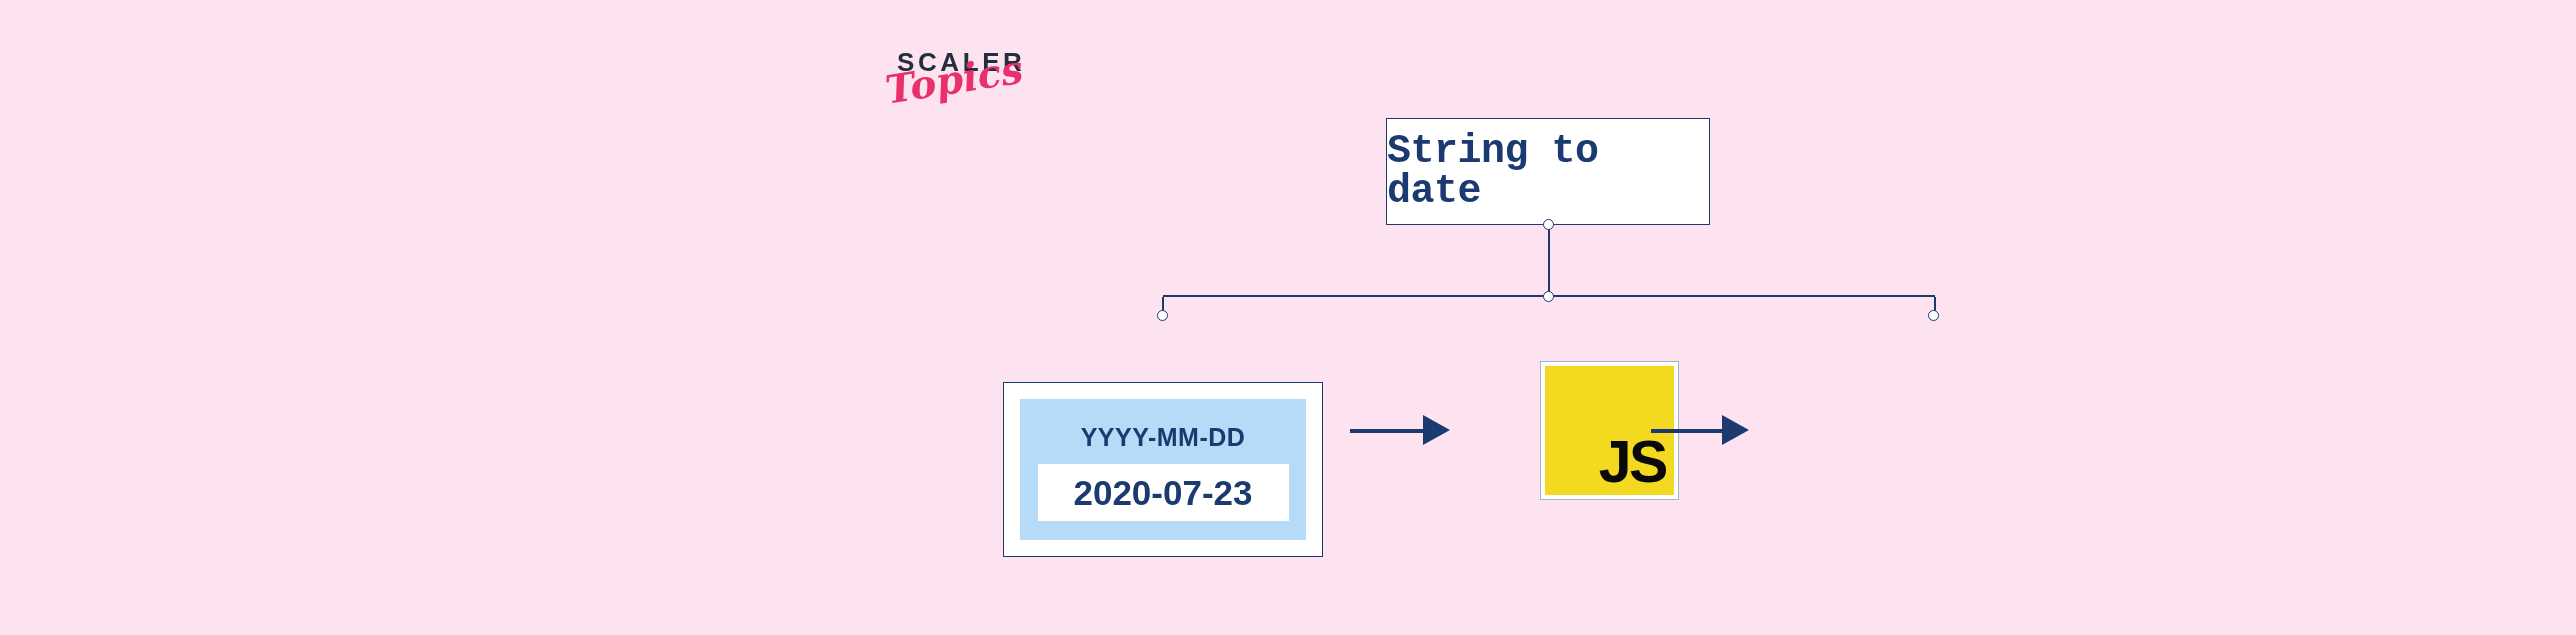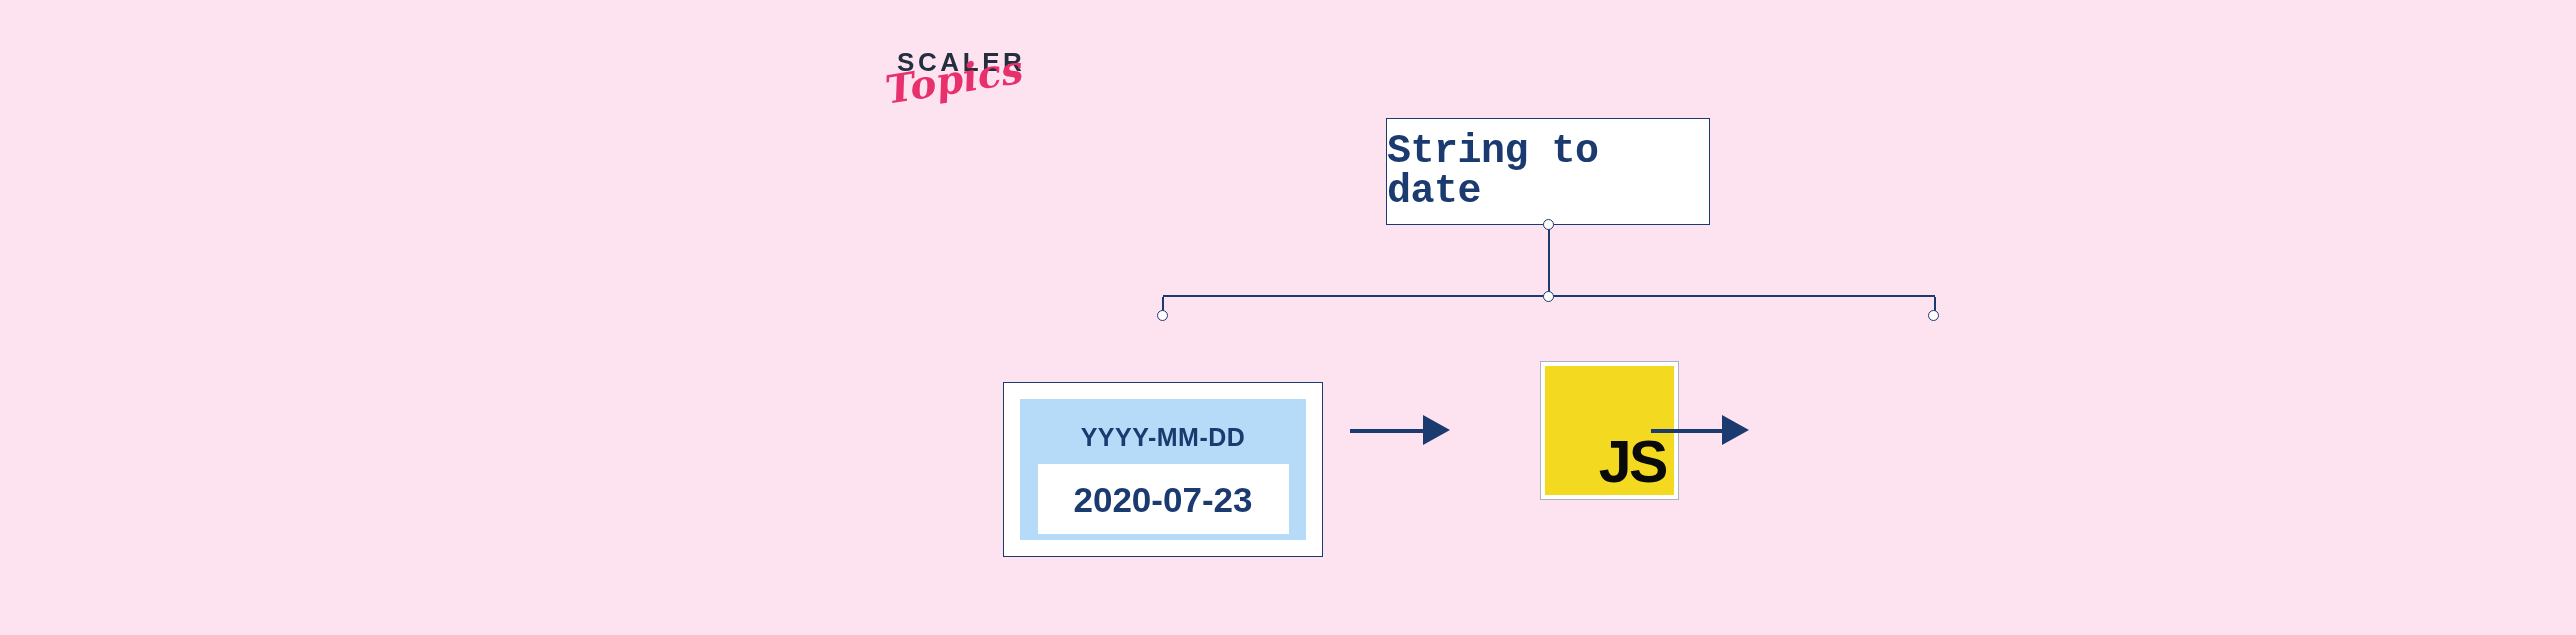--- a/index.html
+++ b/index.html
@@ -84,21 +84,21 @@
     width:100%; height:100%; box-sizing:border-box;
     background:var(--box-blue);
     display:flex; flex-direction:column; align-items:center;
   }
   .fmt-label{
     margin-top:26px;
     font-weight:700; font-size:25px; line-height:1;
     letter-spacing:0.5px; color:var(--navy);
   }
   .value-chip{
-    margin-top:14.4px; width:251px; height:70px;
+    margin-top:14.4px; width:251px; height:57px;
     background:var(--chip-white);
     display:flex; align-items:center; justify-content:center;
   }
   .value-text{
     font-weight:700; font-size:35px; line-height:1;
     color:var(--navy);
   }
 
   
   .js-badge{

